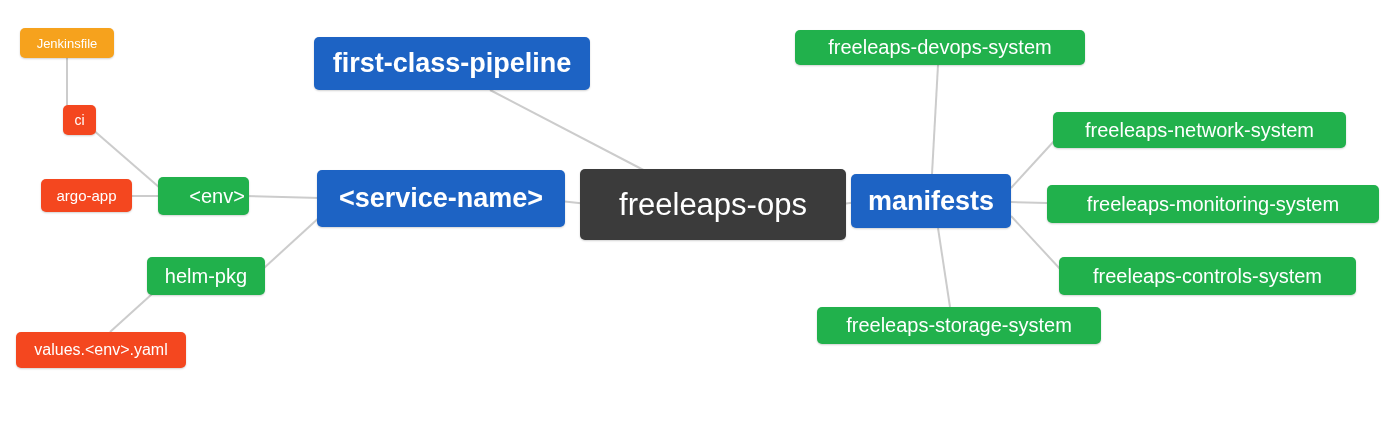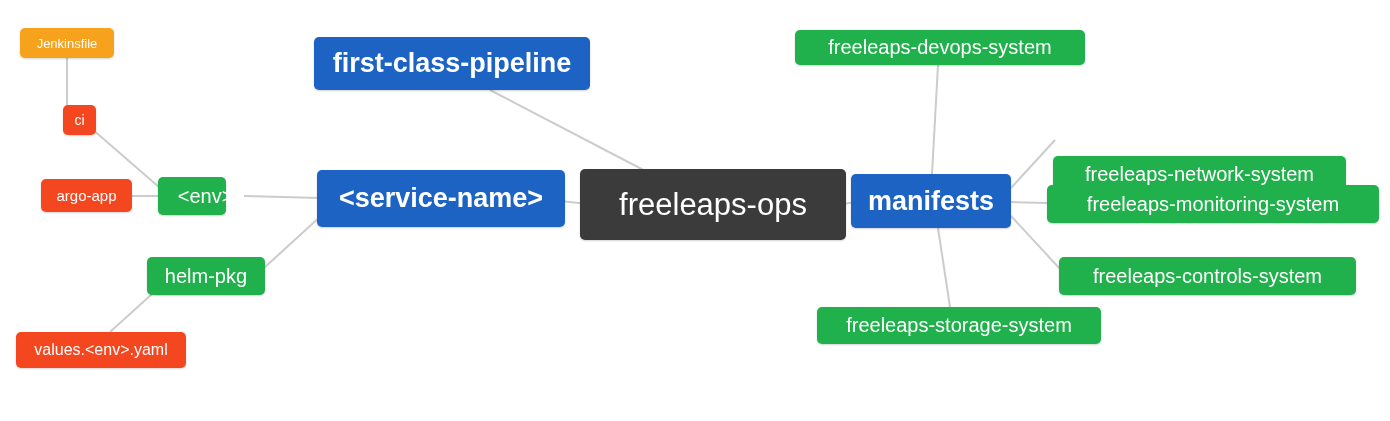--- a/index.html
+++ b/index.html
@@ -68,37 +68,37 @@
     <line x1="1011" y1="216" x2="1061" y2="270"></line>
     <line x1="938" y1="228" x2="950" y2="307"></line>
   </svg>
 
   <div class="node orange" style="left:20px; top:28px; width:94px; height:30px; font-size:13px;">Jenkinsfile</div>
 
   <div class="node red" style="left:52px; top:105px; width:33px; height:30px; font-size:14px;">ci</div>
 
   <div class="node red" style="left:30px; top:179px; width:91px; height:33px; font-size:15px;">argo-app</div>
 
-  <div class="node green" style="left:158px; top:177px; width:68px; height:38px; font-size:20px;padding-left:33px;">&lt;env&gt;</div>
+  <div class="node green" style="left:158px; top:177px; width:91px; height:38px; font-size:20px;padding-left:33px;">&lt;env&gt;</div>
 
   <div class="node green" style="left:147px; top:257px; width:118px; height:38px; font-size:20px;">helm-pkg</div>
 
   <div class="node red" style="left:5px; top:332px; width:170px; height:36px; font-size:16px;">values.&lt;env&gt;.yaml</div>
 
   <div class="node blue" style="left:314px; top:37px; width:276px; height:53px; font-size:27px;">first-class-pipeline</div>
 
   <div class="node blue" style="left:317px; top:170px; width:248px; height:57px; font-size:27px;">&lt;service-name&gt;</div>
 
   <div class="node dark" style="left:580px; top:169px; width:266px; height:71px; font-size:31px;">freeleaps-ops</div>
 
   <div class="node blue" style="left:851px; top:174px; width:160px; height:54px; font-size:27px;">manifests</div>
 
   <div class="node green" style="left:795px; top:30px; width:290px; height:35px; font-size:20px;">freeleaps-devops-system</div>
 
-  <div class="node green" style="left:1053px; top:112px; width:293px; height:36px; font-size:20px;margin-top:44px;">freeleaps-network-system</div>
+  <div class="node green" style="left:1053px; top:112px; width:293px; height:36px; font-size:20px;">freeleaps-network-system</div>
 
   <div class="node green" style="left:1047px; top:185px; width:332px; height:38px; font-size:20px;">freeleaps-monitoring-system</div>
 
   <div class="node green" style="left:1059px; top:257px; width:297px; height:38px; font-size:20px;">freeleaps-controls-system</div>
 
   <div class="node green" style="left:817px; top:307px; width:284px; height:37px; font-size:20px;">freeleaps-storage-system</div>
 
 </div>
 
 </body></html>

